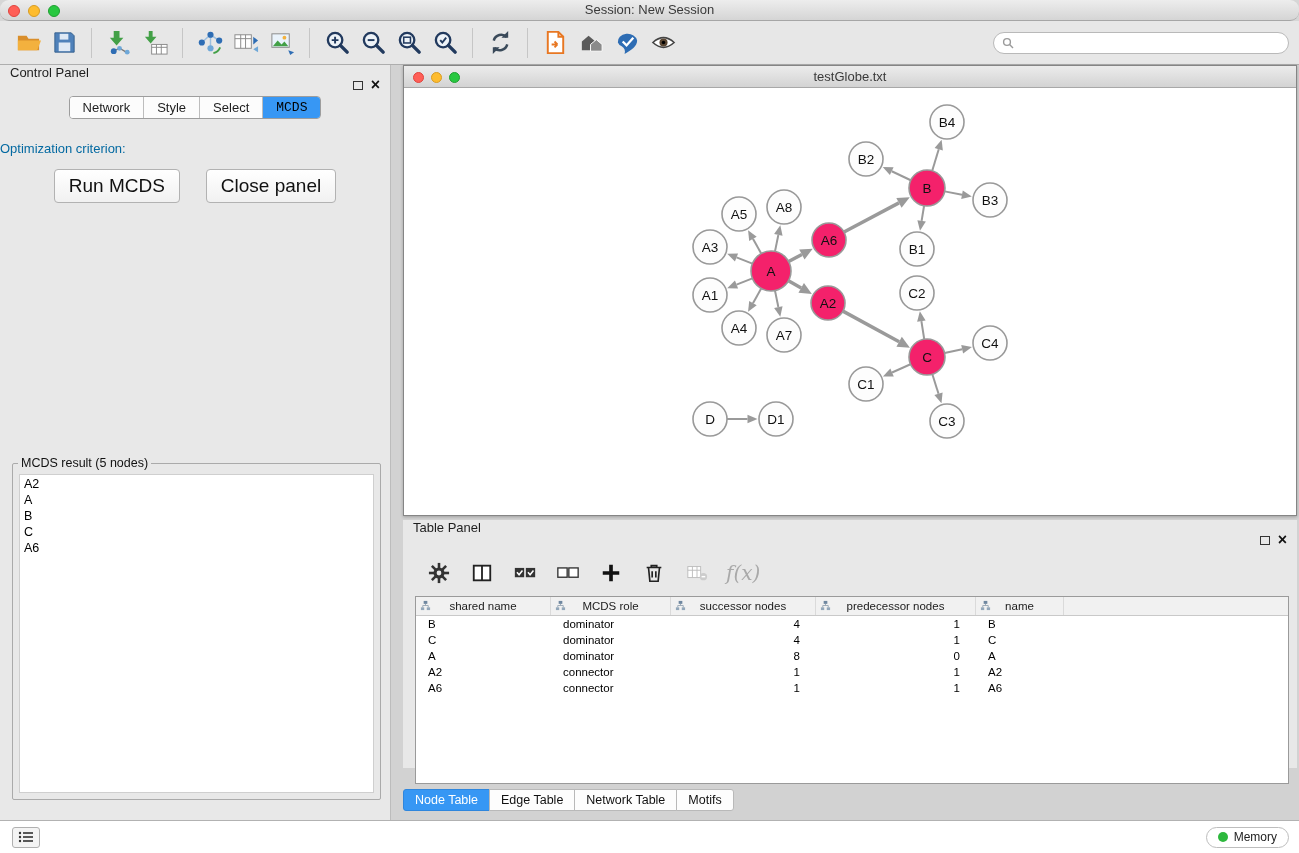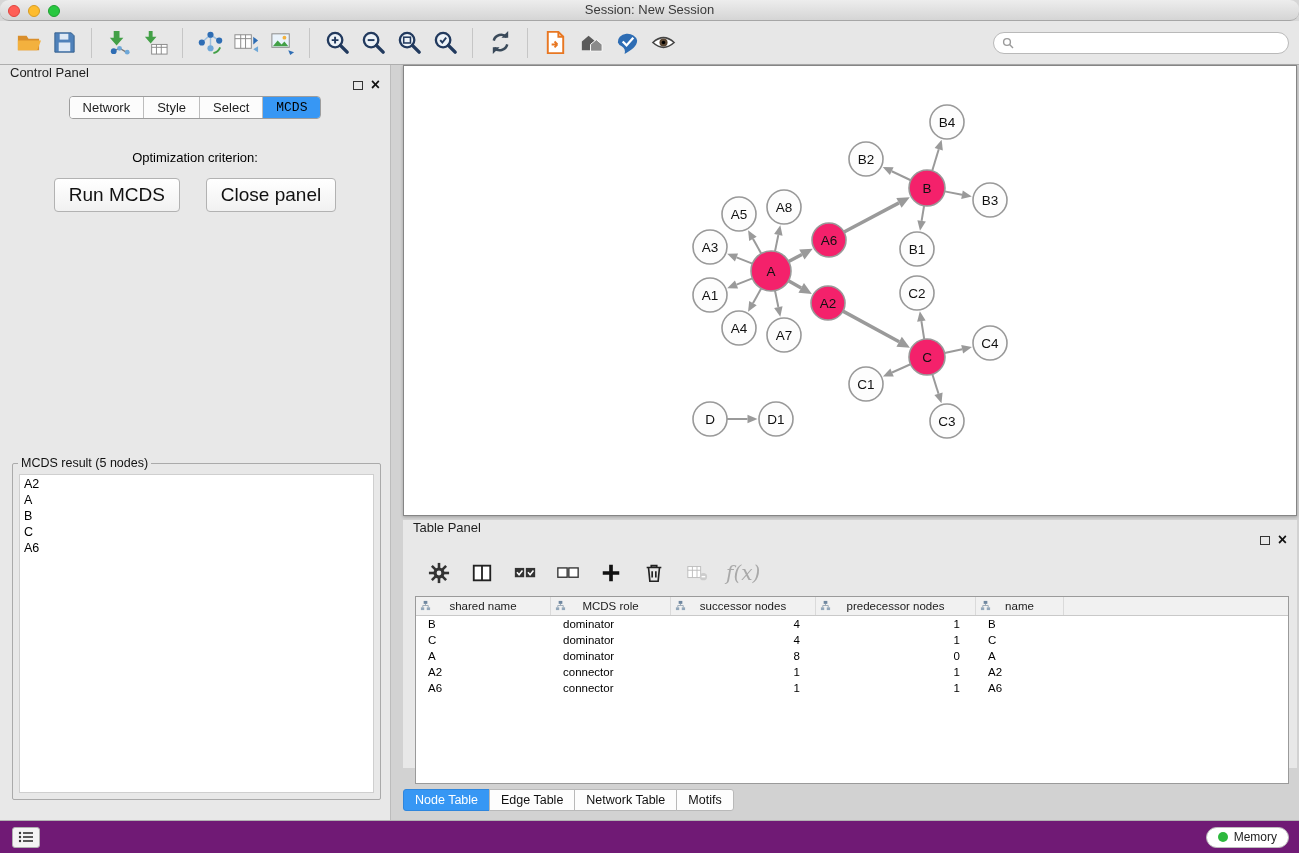--- a/index.html
+++ b/index.html
@@ -38,21 +38,21 @@
   .panel-header { height:28px; display:flex; align-items:flex-start; padding:0 10px;flex-direction:column; }
   .panel-header .panel-title { font-size:13px; color:#1e1e1e; }
   .panel-header .win-icons { margin-left:auto; display:flex; align-items:center; gap:8px; }
   .float-icon { width:10px; height:9px; border:1.5px solid #333; background:transparent; display:inline-block; }
   .close-icon { font-size:16px; font-weight:bold; color:#111; line-height:10px; }
   .seg { display:flex; justify-content:center; margin-top:3px; }
   .seg-inner { display:flex; border:1px solid #9d9d9d; border-radius:4px; overflow:hidden; background:#fcfcfc; }
   .seg-tab { padding:3px 13px; font-size:13px; border-right:1px solid #bdbdbd; color:#1e1e1e; background:#fcfcfc; cursor:default; }
   .seg-tab:last-child { border-right:none; }
   .seg-tab.active { background:#3797f4; color:#000000;font-family:Liberation Mono, monospace; }
-  .opt-label { text-align:center; margin-top:31px; font-size:13px; color:#000000; }
+  .opt-label { margin-top:22px; font-size:13px; color:#0369a1; }
   .combo { position:relative; width:312px; height:24px; margin:9px auto 0; background:#fff;
            border:1px solid #a7a7a7; border-radius:4px; font-size:12.5px; line-height:22px;
            padding:0 26px 0 8px; white-space:nowrap; overflow:hidden; }
   .combo-stepper { position:absolute; right:0; top:0; bottom:0; width:20px; border-radius:0 3px 3px 0;
                    background:linear-gradient(#71b1f9,#2a77ee); display:flex; flex-direction:column;
                    align-items:center; justify-content:center; gap:2px; }
   .tri-up { width:0; height:0; border-left:3.5px solid transparent; border-right:3.5px solid transparent;
             border-bottom:4px solid #fff; }
   .tri-down { width:0; height:0; border-left:3.5px solid transparent; border-right:3.5px solid transparent;
               border-top:4px solid #fff; }
@@ -95,21 +95,21 @@
   .td { font-size:11.5px; color:#000; padding:0 12px; overflow:hidden; white-space:nowrap; }
   .td.right { text-align:right; padding-right:16px; }
   .tp-tabs { position:absolute; left:0; right:0; top:269px; display:flex; justify-content:flex-start; }
   .ttab { border:1px solid #b9b9b9; background:#fdfdfd; padding:3px 11px; font-size:12.5px;
           margin-left:-1px; color:#111; cursor:default; }
   .ttab:first-child { margin-left:0; border-radius:3px 0 0 3px; }
   .ttab:last-child { border-radius:0 3px 3px 0; }
   .ttab.active { background:#3797f4; border-color:#2f86dd; color:#fff; }
 
   
-  .statusbar { position:absolute; left:0; right:0; bottom:0; height:33px; background:#701a75;
+  .statusbar { position:absolute; left:0; right:0; bottom:0; height:33px; background:#ffffff;
                border-top:1px solid #b2b2b2; display:flex; align-items:center; }
   .list-btn { margin-left:12px; width:28px; height:21px; border:1px solid #b0b0b0; border-radius:3px;
               background:#f4f4f4; display:flex; align-items:center; justify-content:center; cursor:default; }
   .memory-btn { margin-left:auto; margin-right:10px; height:21px; border:1px solid #bdbdbd; border-radius:11px;
                 background:#fff; display:flex; align-items:center; gap:6px; padding:0 11px; font-size:12px; cursor:default; }
   .green-dot { width:10px; height:10px; border-radius:50%; background:#2db83d; }
 </style>
 </head>
 <body>
 
@@ -293,20 +293,26 @@
           <div class="result-item">A2</div>
           <div class="result-item">A</div>
           <div class="result-item">B</div>
           <div class="result-item">C</div>
           <div class="result-item">A6</div>
         </div>
     </fieldset>
   </div>
 
   <div class="network-window">
+    <div class="net-titlebar">
+      <span class="tl red"></span>
+      <span class="tl yellow"></span>
+      <span class="tl green"></span>
+      <div class="title">testGlobe.txt</div>
+    </div>
     <div class="net-canvas">
       <svg width="892" height="427" viewBox="0 0 892 427">
           <g>
             <line x1="348.38868096605233" y1="189.3224861772909" x2="332.52112962337543" y2="195.56545719736047" stroke="#9a9a9a" stroke-width="2"></line>
             <polygon points="323.2154701064016,199.22670028600592 330.94679509525787,191.56402360506172 334.095464151493,199.56689078965923" fill="#9a9a9a"></polygon>
           </g>
           <g>
             <line x1="384.4396757077096" y1="191.79069513415277" x2="397.18649859939643" y2="198.94680623124012" stroke="#9a9a9a" stroke-width="3.5"></line>
             <polygon points="407.8682999703686,204.94360700090868 394.4206272239983,203.87351461866808 399.9523699747946,194.02009784381215" fill="#9a9a9a"></polygon>
           </g>

